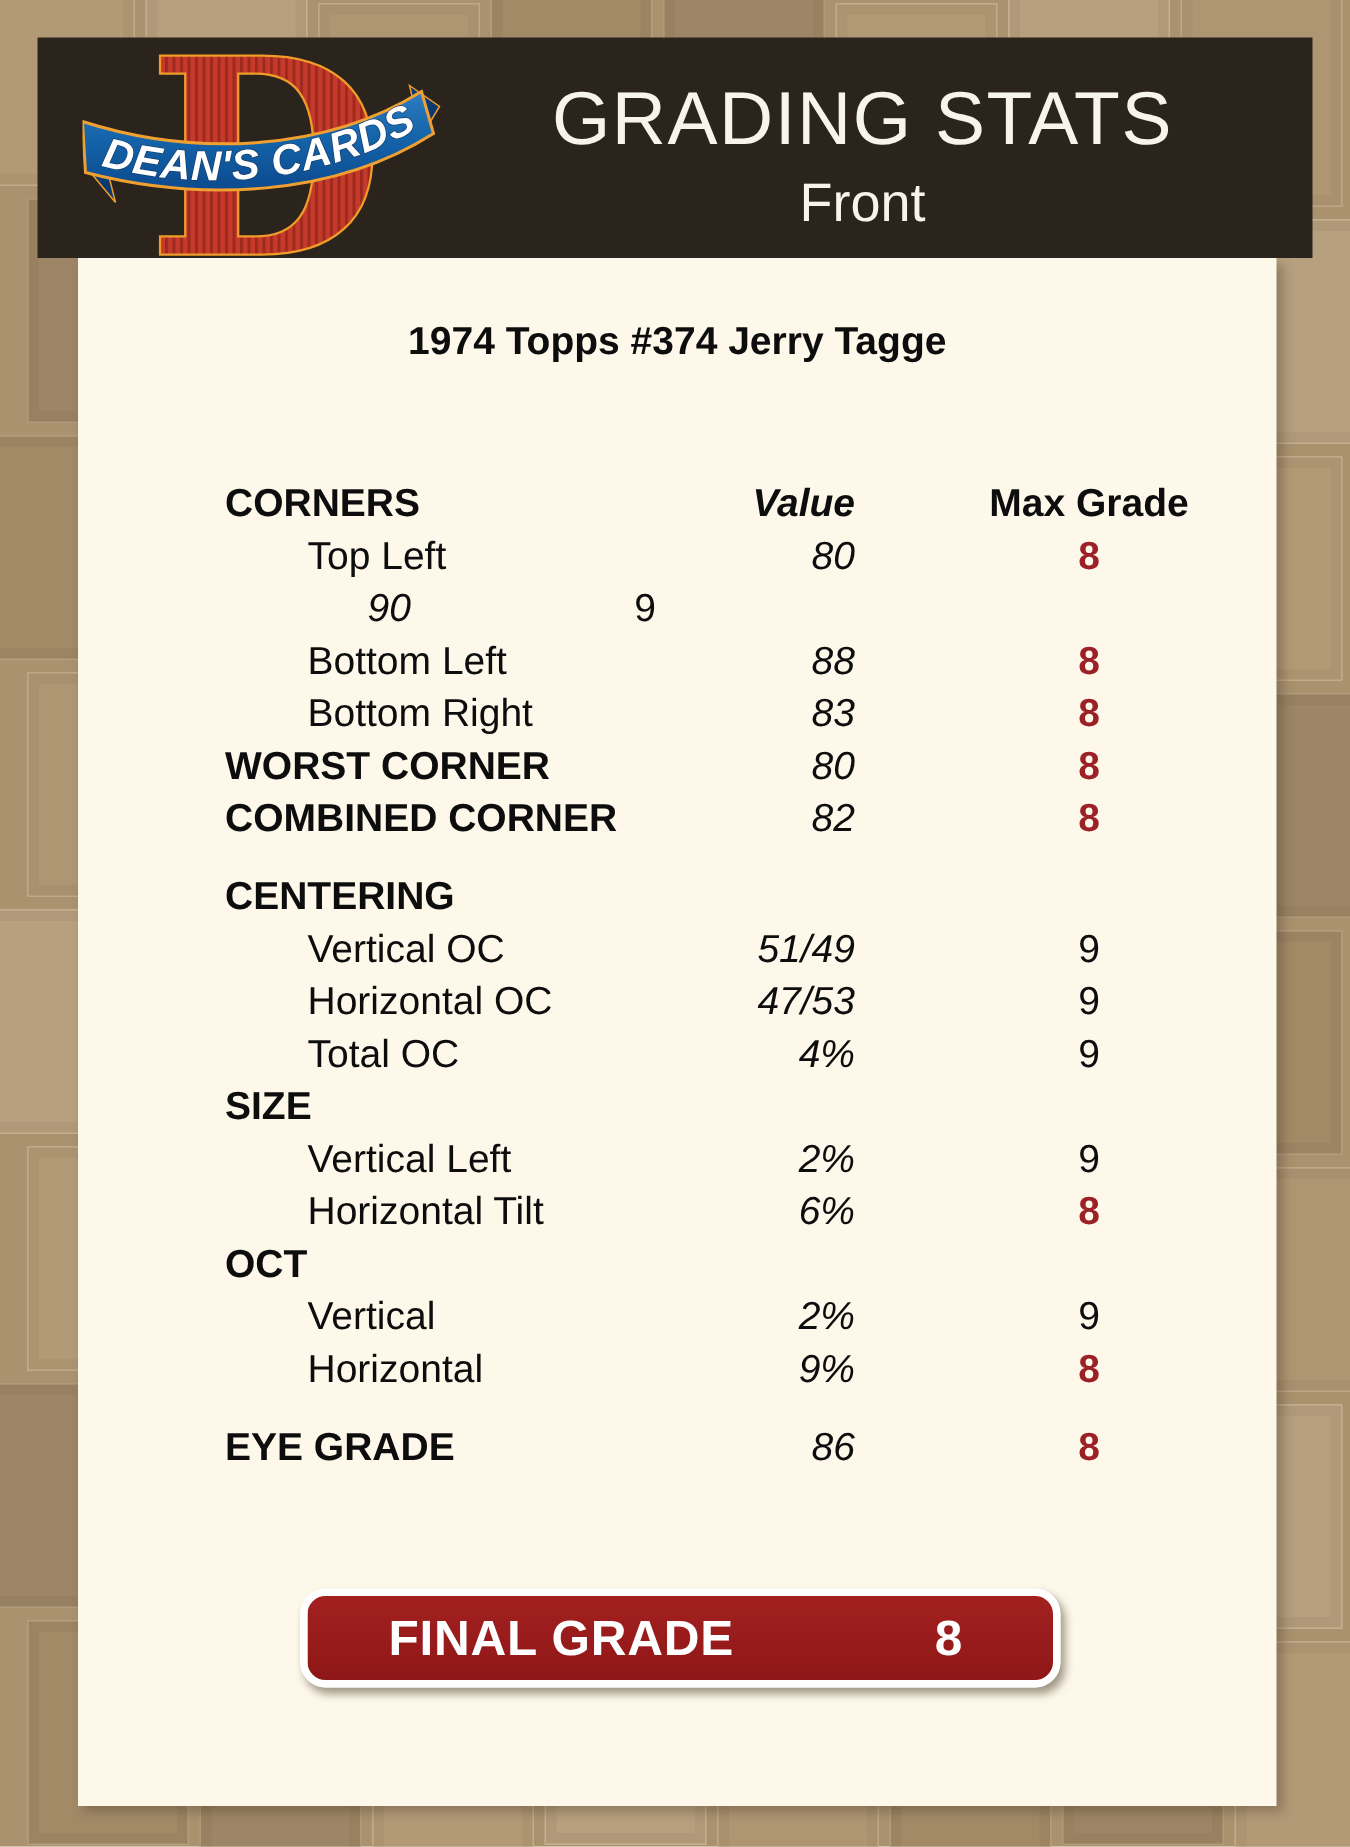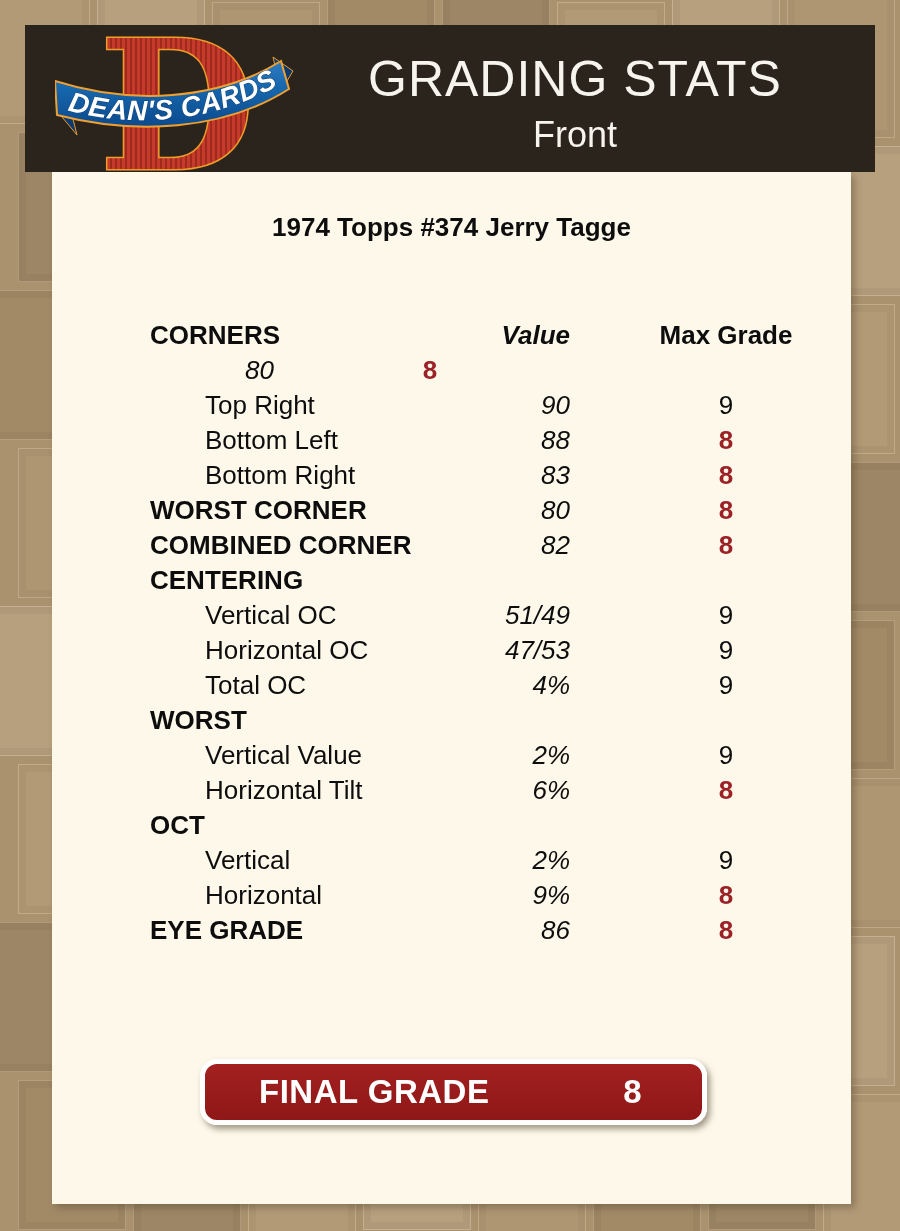--- a/index.html
+++ b/index.html
@@ -32,21 +32,21 @@
   .panel {
     position:absolute; left:52px; top:172px; width:799px; height:1032px;
     background:#fdf8ea; z-index:1;
     box-shadow:4px 4px 7px rgba(70,58,40,0.35);
   }
   .card-title { margin-top:40px; text-align:center; font-size:26px; font-weight:bold; color:#0d0d0d; }
   .card-serial { margin-top:7px; text-align:center; font-size:26px; color:#1c1c1c; }
 
   .gtable { position:absolute; left:0; top:146px; width:100%; }
   .row { display:flex; align-items:center; height:35px; padding-left:98px; color:#0d0d0d; }
-  .row.gap { }
+  .row.gap { margin-top:17px; }
   .row .lbl { width:296px; font-size:26px; box-sizing:border-box; white-space:nowrap; }
   .row.indent .lbl { padding-left:55px; }
   .row.bold .lbl { font-weight:bold; }
   .row .val { width:124px; font-size:26px; text-align:right; white-space:nowrap;font-style:italic; }
   .row .grd { width:160px; margin-left:76px; font-size:26px; text-align:center; }
   .row.hdr .lbl, .row.hdr .val, .row.hdr .grd { font-weight:bold; }
   .row.red .grd { color:#9b2126; font-weight:bold; }
 
   .final-btn {
     position:absolute; left:148px; top:887px; width:507px; height:66px;
@@ -163,25 +163,25 @@
   <div class="card-title">1974 Topps #374 Jerry Tagge</div>
 
   <div class="gtable">
     <div class="row hdr bold">
       <span class="lbl">CORNERS</span>
       <span class="val">Value</span>
       <span class="grd">Max Grade</span>
     </div>
     <div id="rows-host">
         <div class="row indent red">
+          <span class="lbl">Top Left</span>
           <span class="val">80</span>
           <span class="grd">8</span>
         </div>
         <div class="row indent">
-          <span class="lbl">Top Right</span>
           <span class="val">90</span>
           <span class="grd">9</span>
         </div>
         <div class="row indent red">
           <span class="lbl">Bottom Left</span>
           <span class="val">88</span>
           <span class="grd">8</span>
         </div>
         <div class="row indent red">
           <span class="lbl">Bottom Right</span>
@@ -212,26 +212,26 @@
           <span class="lbl">Horizontal OC</span>
           <span class="val">47/53</span>
           <span class="grd">9</span>
         </div>
         <div class="row indent">
           <span class="lbl">Total OC</span>
           <span class="val">4%</span>
           <span class="grd">9</span>
         </div>
         <div class="row bold">
-          <span class="lbl">WORST</span>
+          <span class="lbl">SIZE</span>
           <span class="val"></span>
           <span class="grd"></span>
         </div>
         <div class="row indent">
-          <span class="lbl">Vertical Value</span>
+          <span class="lbl">Vertical Left</span>
           <span class="val">2%</span>
           <span class="grd">9</span>
         </div>
         <div class="row indent red">
           <span class="lbl">Horizontal Tilt</span>
           <span class="val">6%</span>
           <span class="grd">8</span>
         </div>
         <div class="row bold">
           <span class="lbl">OCT</span>

